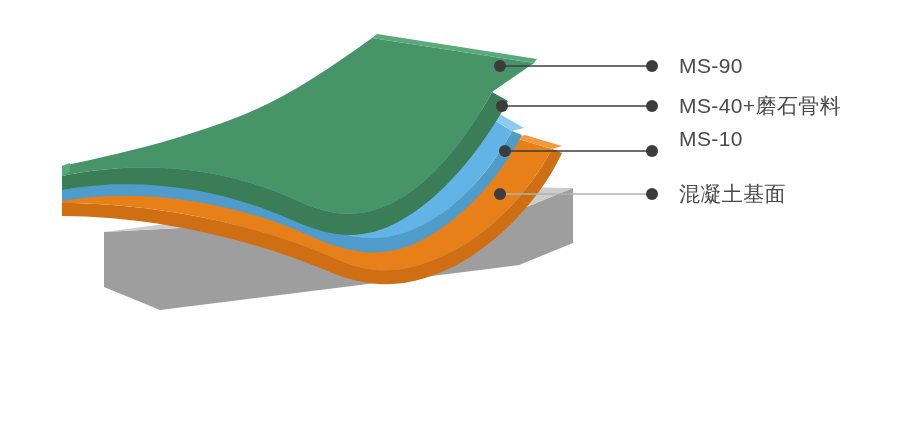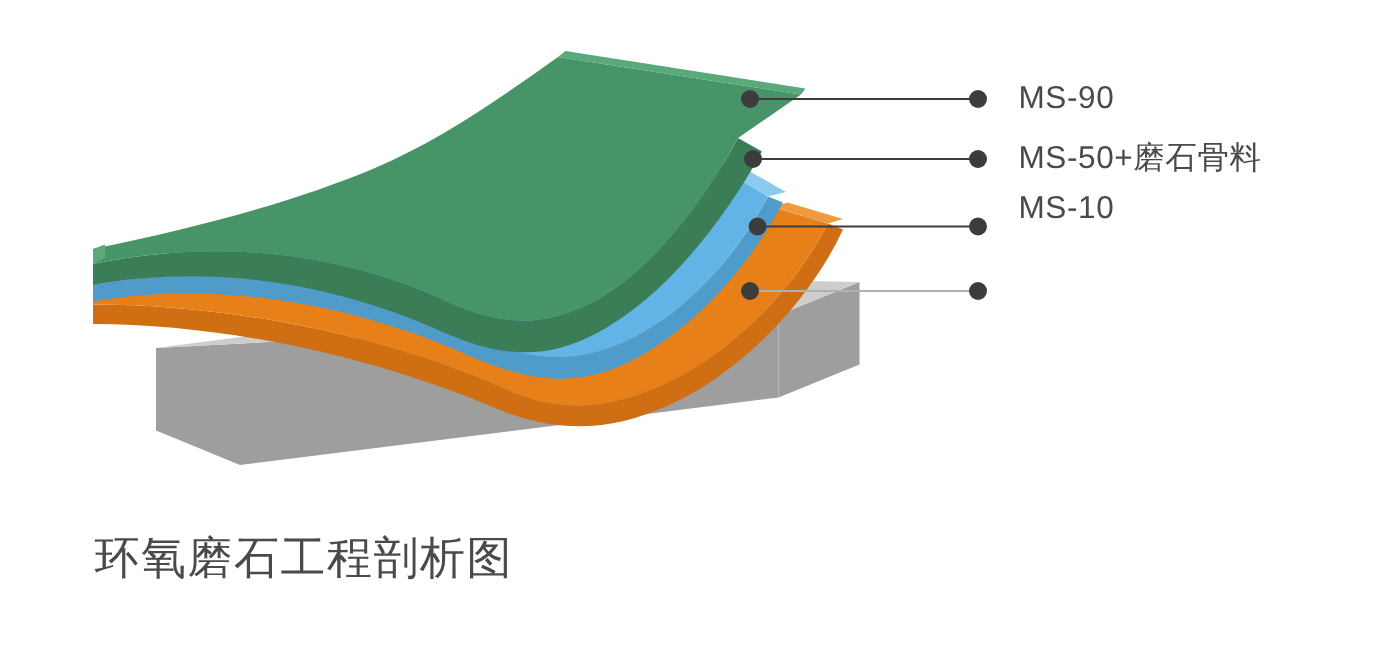--- a/index.html
+++ b/index.html
@@ -156,20 +156,20 @@
     <g>
       <line x1="500" y1="194" x2="652" y2="194" stroke="#b0b0b0" stroke-width="1.4"></line>
       <circle cx="500" cy="194" r="6" fill="#3c3c3c"></circle>
       <circle cx="652" cy="194" r="6" fill="#3c3c3c"></circle>
     </g>
 
   </svg>
 
   <div class="label-text" id="label-ms90">MS-90</div>
 
-  <div class="label-text" id="label-ms80">MS-50+磨石骨料</div>
+  <div class="label-text" id="label-ms80">MS-40+磨石骨料</div>
 
   <div class="label-text" id="label-ms10">MS-10</div>
 
+  <div class="label-text" id="label-base">混凝土基面</div>
 
-  <div id="diagram-title">环氧磨石工程剖析图</div>
 
 </div>
 
 </body></html>

